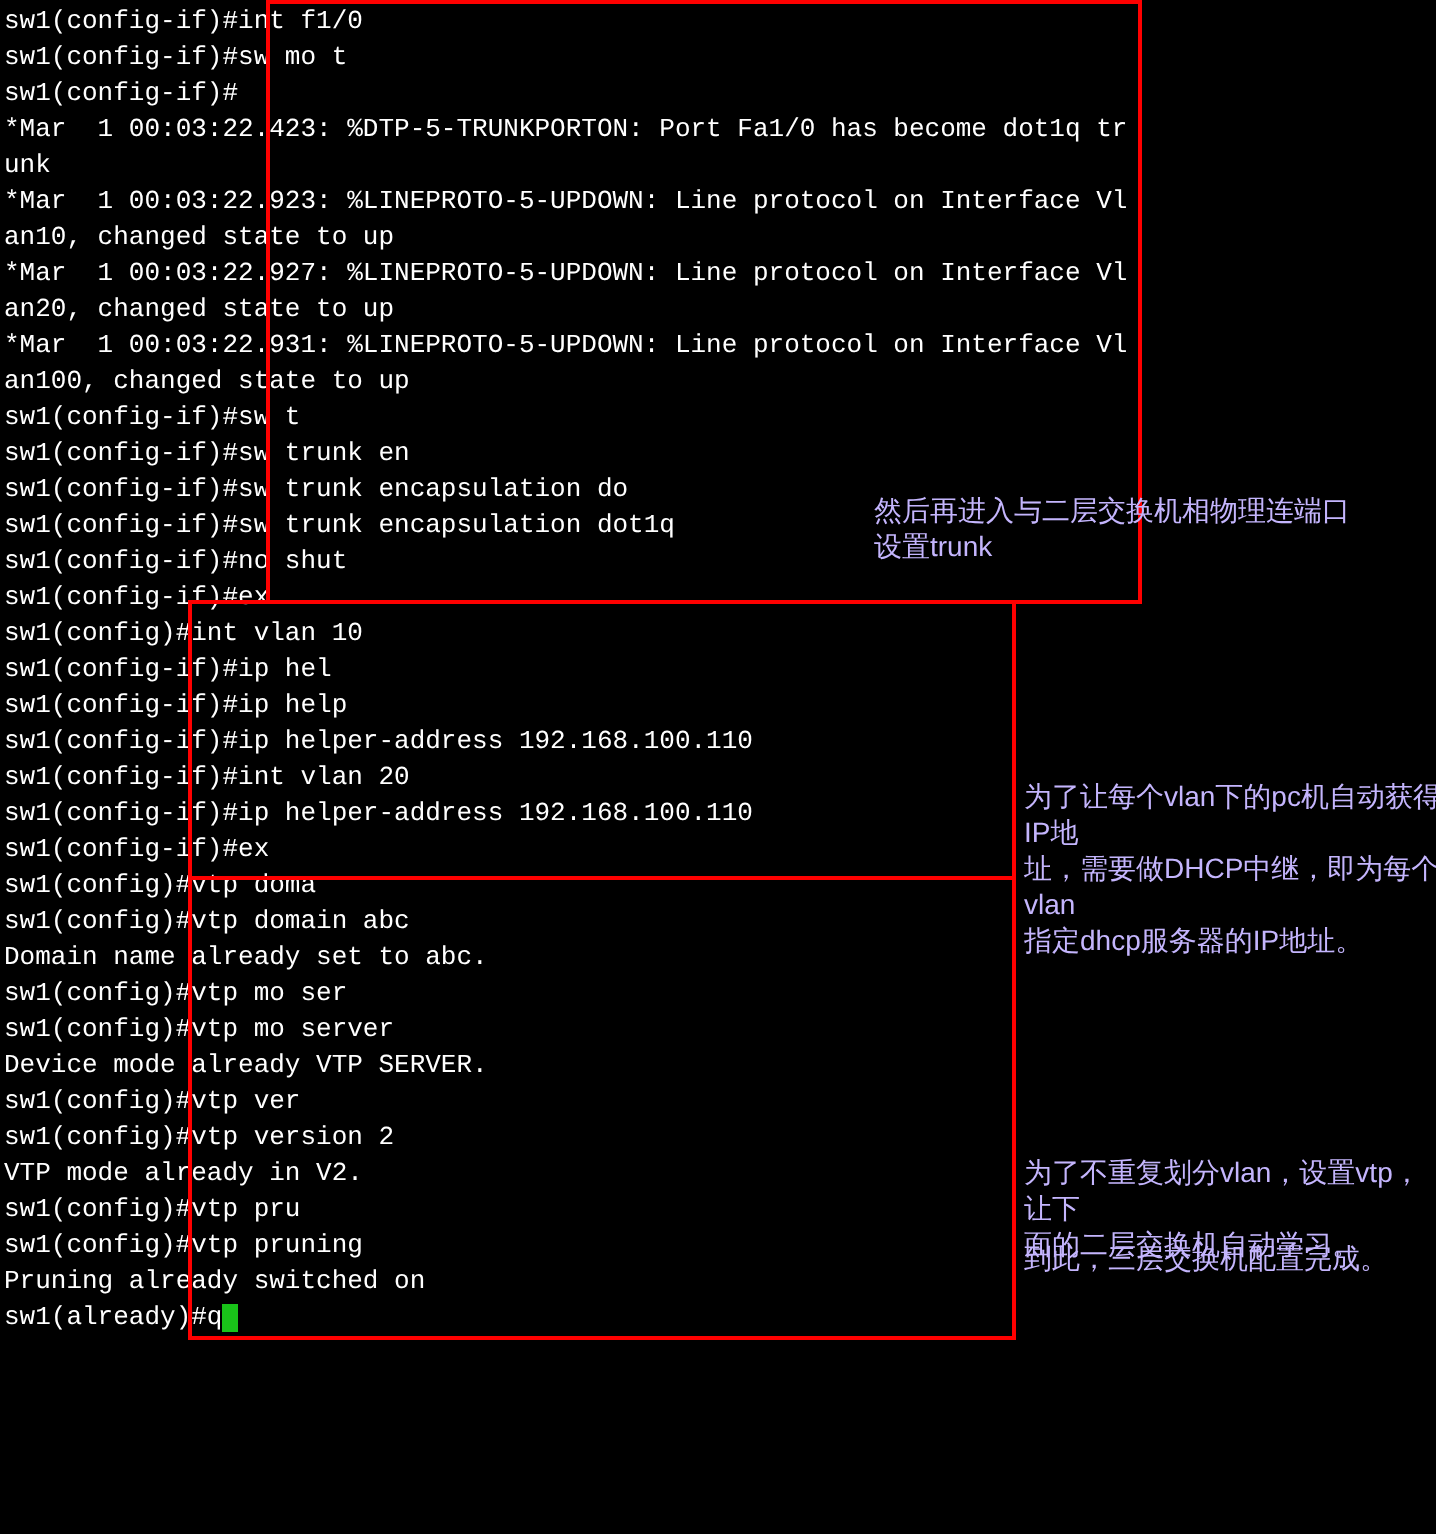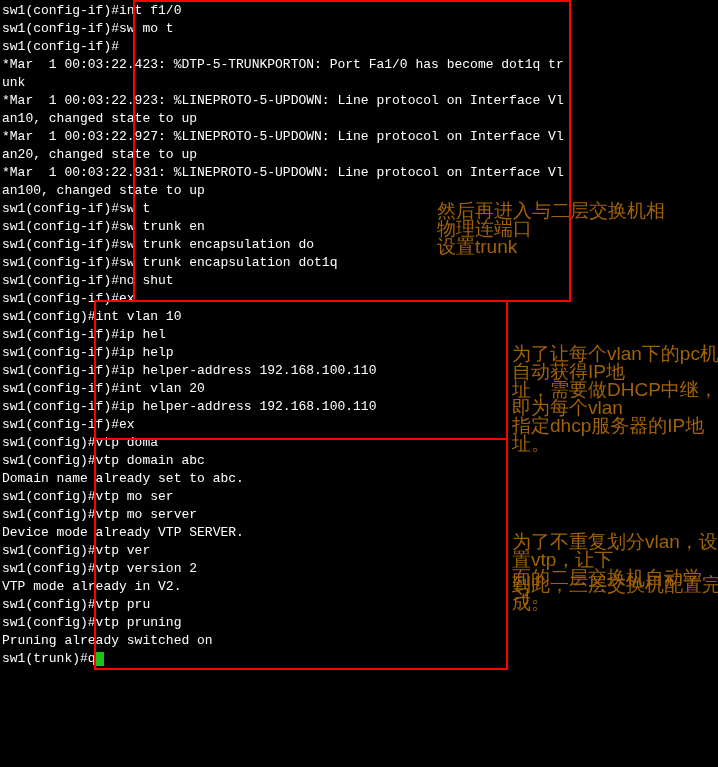--- a/index.html
+++ b/index.html
@@ -19,26 +19,27 @@
     white-space: pre;
     color: #fff;
   }
   .box {
     position: absolute;
     border: 2px solid #ff0000;
     pointer-events: none;
   }
   .annot {
     position: absolute;
-    color: #a16207;
+    color: #c4b5fd;
     font-family: "Microsoft YaHei", sans-serif;
-    font-size: 19px;
+    font-size: 14px;
     line-height: 18px;
     white-space: pre-wrap;
     max-width: 240px;
+    margin-top: 44px;
   }
   .cursor {
     display: inline-block;
     width: 8px;
     height: 14px;
     background: #19c319;
     vertical-align: text-bottom;
   }
 </style>
 </head>
@@ -74,21 +75,21 @@
   <div class="term-line">Domain name already set to abc.</div>
   <div class="term-line">sw1(config)#vtp mo ser</div>
   <div class="term-line">sw1(config)#vtp mo server</div>
   <div class="term-line">Device mode already VTP SERVER.</div>
   <div class="term-line">sw1(config)#vtp ver</div>
   <div class="term-line">sw1(config)#vtp version 2</div>
   <div class="term-line">VTP mode already in V2.</div>
   <div class="term-line">sw1(config)#vtp pru</div>
   <div class="term-line">sw1(config)#vtp pruning</div>
   <div class="term-line">Pruning already switched on</div>
-  <div class="term-line"><span>sw1(trunk)#q</span><span class="cursor"></span></div>
+  <div class="term-line"><span>sw1(already)#q</span><span class="cursor"></span></div>
 </div>
 
 <div class="box" id="box1" style="left: 133px; top: 0px; width: 434px; height: 298px;"></div>
 <div class="box" id="box2" style="left: 94px; top: 300px; width: 410px; height: 136px;"></div>
 <div class="box" id="box3" style="left: 94px; top: 438px; width: 410px; height: 228px;"></div>
 
 <div class="annot" style="left:437px; top:202px;">然后再进入与二层交换机相物理连端口
 设置trunk</div>
 <div class="annot" style="left:512px; top:345px;">为了让每个vlan下的pc机自动获得IP地
 址，需要做DHCP中继，即为每个vlan

